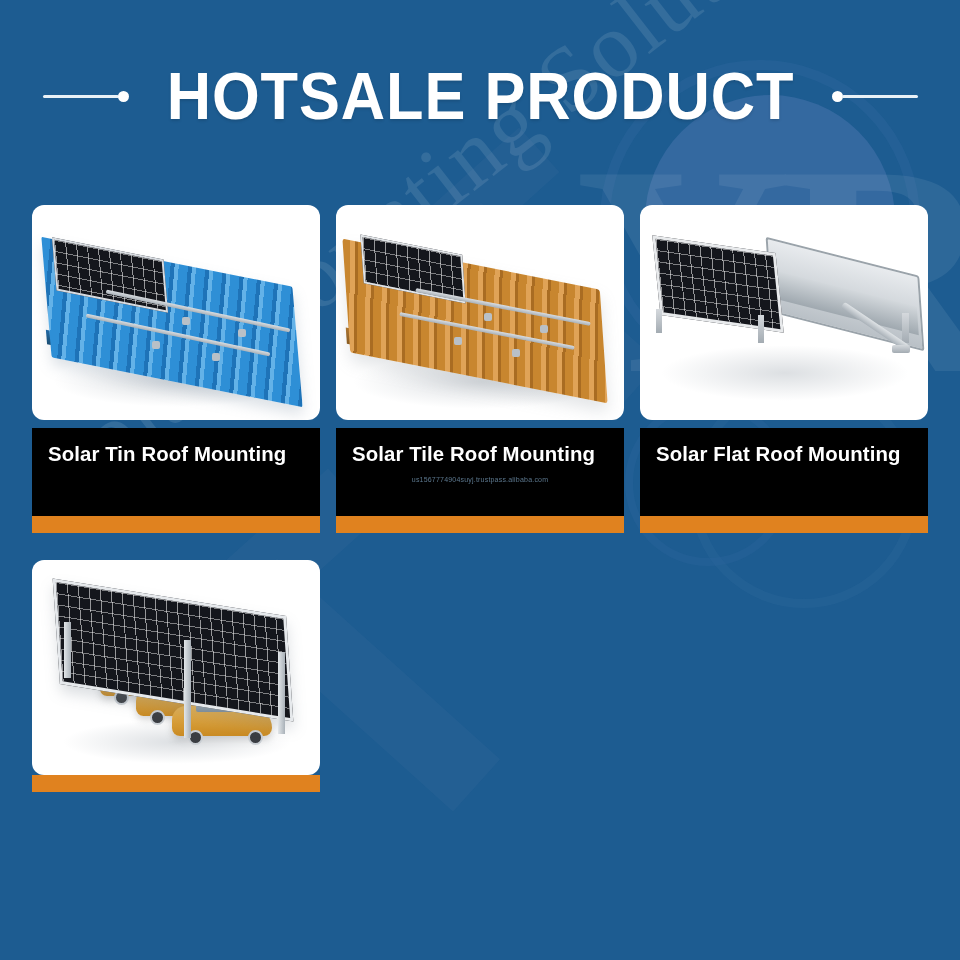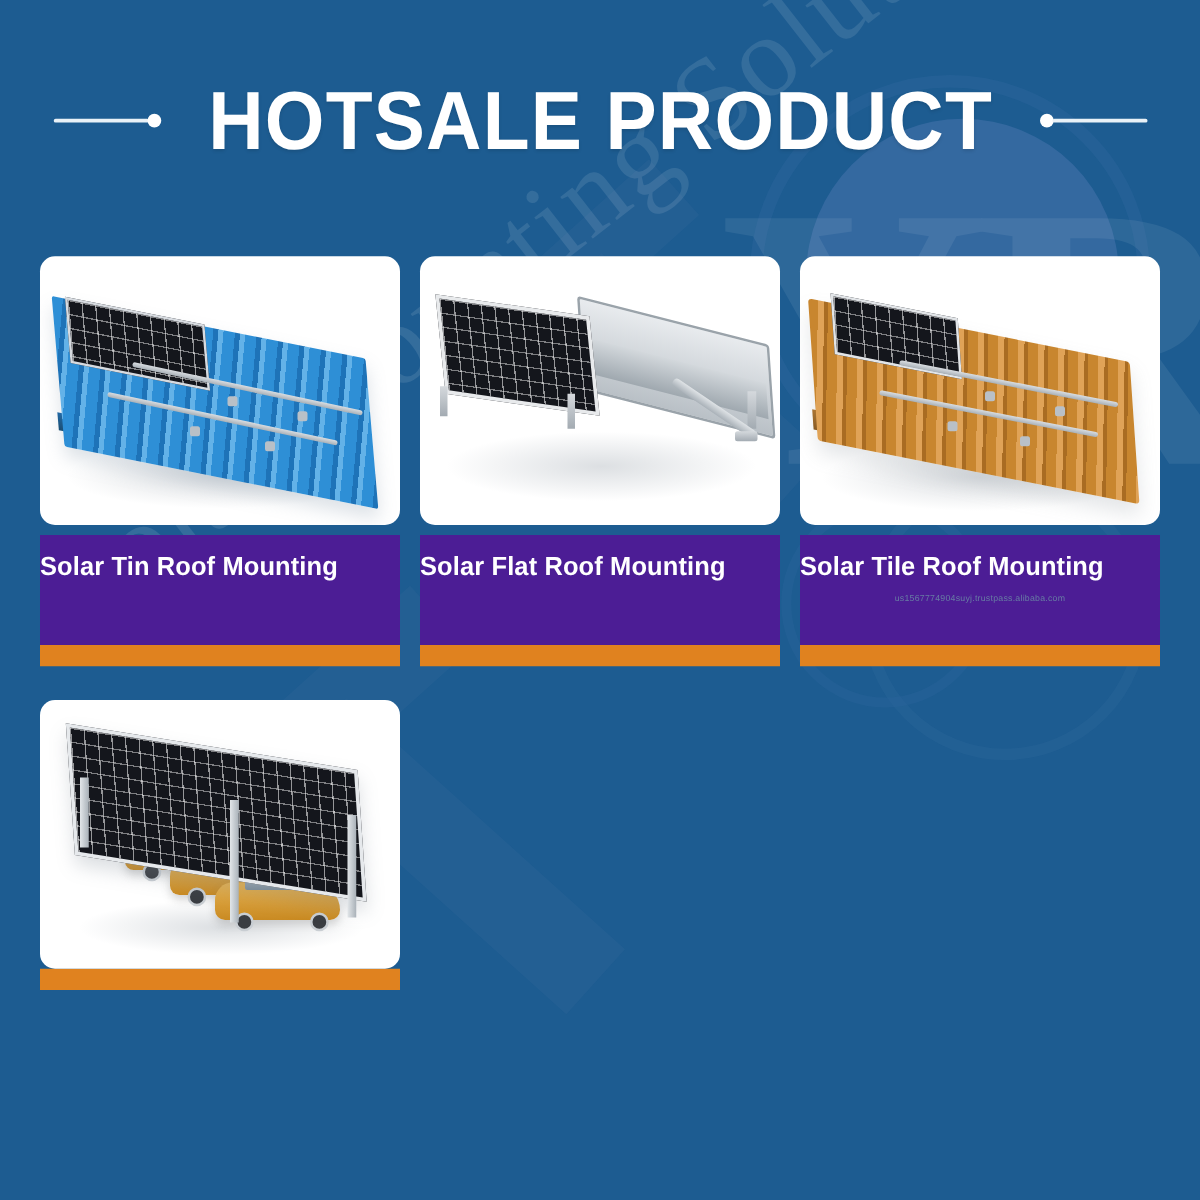--- a/index.html
+++ b/index.html
@@ -58,22 +58,22 @@
   .grid{position:absolute;left:32px;top:205px;width:896px;
         display:grid;grid-template-columns:repeat(3,288px);
         grid-template-rows:repeat(2,345px);
         column-gap:16px;row-gap:10px;}
   .card{position:relative;width:288px;}
   .photo{
     width:288px;height:215px;background:#ffffff;
     border-radius:12px;position:relative;overflow:hidden;
   }
   .label{
-    margin-top:8px;width:288px;height:88px;background:#4c1d95;
-    position:relative;box-sizing:border-box;padding:14px 0 0 0;overflow:hidden;
+    margin-top:8px;width:288px;height:88px;background:#000000;
+    position:relative;box-sizing:border-box;padding:14px 0 0 16px;overflow:hidden;
   }
   .label-text{
     font-size:21px;font-weight:bold;color:#ffffff;letter-spacing:.1px;
     white-space:nowrap;transform:scaleX(.97);transform-origin:left center;
   }
   .label-sub{
     position:absolute;left:0;right:0;top:48px;text-align:center;
     font-size:7px;color:#6c8ca6;opacity:.85;letter-spacing:.2px;
   }
   .bar{width:288px;height:17px;background:#e0821f;}
@@ -213,56 +213,56 @@
       <div class="label">
         <div class="label-text">Solar Tin Roof Mounting</div>
         <div class="label-sub"></div>
       </div>
       <div class="bar"></div>
     </div>
 
     <div class="card">
       <div class="photo">
         <div class="scene">
-          <div class="shadow-el" style="position:absolute;left:20px;top:140px;width:250px;height:56px;"></div>
-          <div class="flat-frame"></div>
-          <div class="flat-frame2"></div>
-          <div class="flat-panel panel-dark grid-lines"></div>
-          <div class="flat-leg" style="left:16px;top:104px;width:6px;height:24px;"></div>
-          <div class="flat-leg" style="left:118px;top:110px;width:6px;height:28px;"></div>
-          <div class="flat-leg" style="left:262px;top:108px;width:7px;height:30px;"></div>
-          <div class="flat-brace"></div>
-          <div class="flat-leg" style="left:252px;top:140px;width:18px;height:8px;border-radius:2px;"></div>
-        </div>
-      </div>
-      <div class="label">
-        <div class="label-text">Solar Flat Roof Mounting</div>
-        <div class="label-sub"></div>
-      </div>
-      <div class="bar"></div>
-    </div>
-
-    <div class="card">
-      <div class="photo">
-        <div class="scene">
           <div class="shadow-el" style="position:absolute;left:16px;top:150px;width:256px;height:54px;"></div>
           <div class="tile-edge"></div>
           <div class="tile-roof"></div>
           <div class="tile-panel panel-dark grid-lines"></div>
           <div class="rail tile-rail-a"></div>
           <div class="rail tile-rail-b"></div>
           <div class="clamp" style="left:148px;top:108px;"></div>
           <div class="clamp" style="left:204px;top:120px;"></div>
           <div class="clamp" style="left:118px;top:132px;"></div>
           <div class="clamp" style="left:176px;top:144px;"></div>
         </div>
       </div>
       <div class="label">
         <div class="label-text">Solar Tile Roof Mounting</div>
         <div class="label-sub">us1567774904suyj.trustpass.alibaba.com</div>
+      </div>
+      <div class="bar"></div>
+    </div>
+
+    <div class="card">
+      <div class="photo">
+        <div class="scene">
+          <div class="shadow-el" style="position:absolute;left:20px;top:140px;width:250px;height:56px;"></div>
+          <div class="flat-frame"></div>
+          <div class="flat-frame2"></div>
+          <div class="flat-panel panel-dark grid-lines"></div>
+          <div class="flat-leg" style="left:16px;top:104px;width:6px;height:24px;"></div>
+          <div class="flat-leg" style="left:118px;top:110px;width:6px;height:28px;"></div>
+          <div class="flat-leg" style="left:262px;top:108px;width:7px;height:30px;"></div>
+          <div class="flat-brace"></div>
+          <div class="flat-leg" style="left:252px;top:140px;width:18px;height:8px;border-radius:2px;"></div>
+        </div>
+      </div>
+      <div class="label">
+        <div class="label-text">Solar Flat Roof Mounting</div>
+        <div class="label-sub"></div>
       </div>
       <div class="bar"></div>
     </div>
 
 
     <div class="card">
       <div class="photo">
         <div class="scene">
           <div class="shadow-el" style="position:absolute;left:30px;top:160px;width:230px;height:44px;"></div>
           <div class="car" style="left:38px;top:92px;width:84px;height:26px;"></div>

